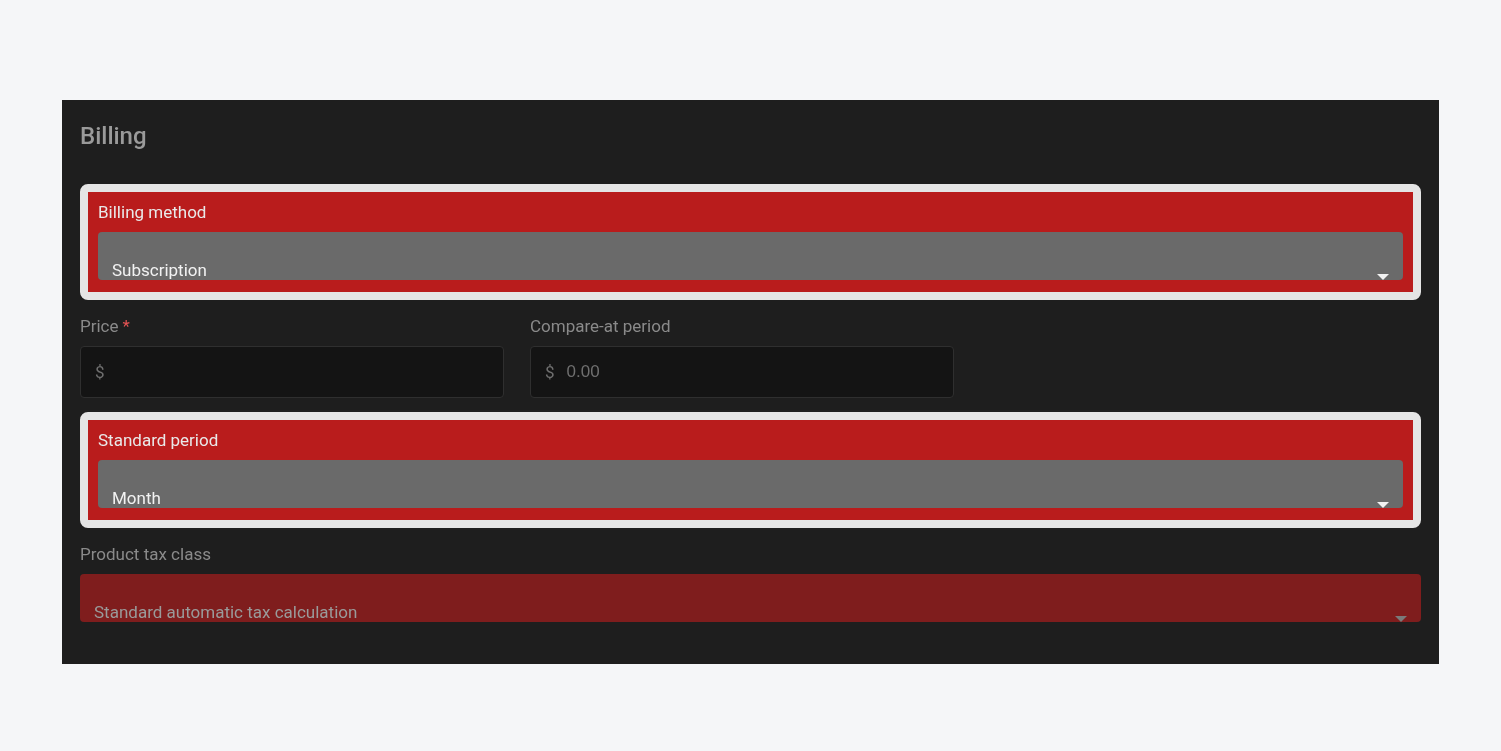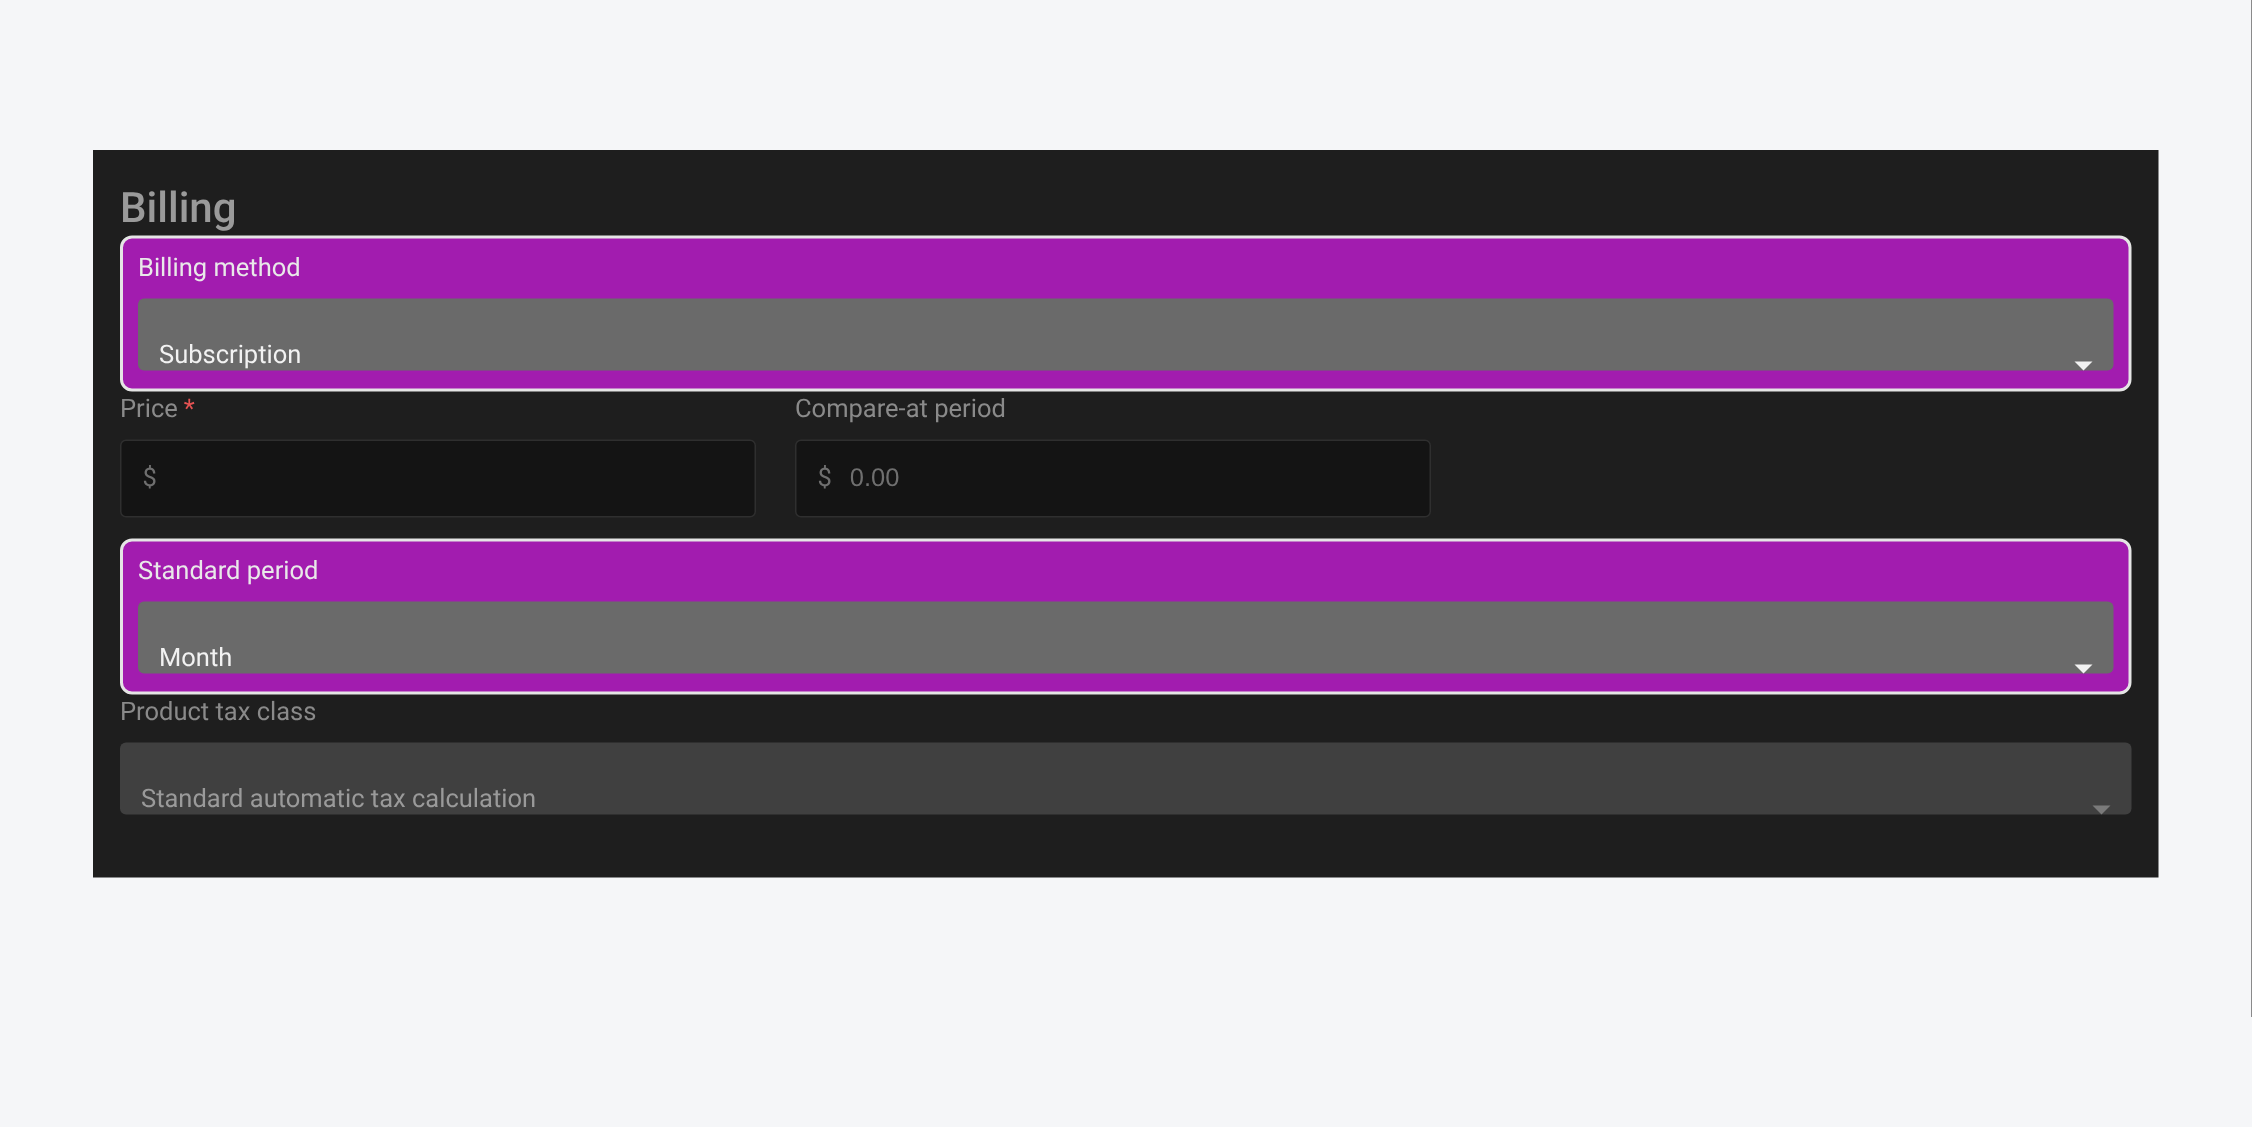--- a/index.html
+++ b/index.html
@@ -10,30 +10,30 @@
     height: 751px;
     padding: 100px 62px 0 62px;
   }
   .panel {
     background: #1e1e1e;
     padding: 22px 18px 28px 18px;
     width: 100%;
   }
   .panel-title {
     color: #9a9a9a;
-    font-size: 28px;
+    font-size: 24px;
     font-weight: 500;
-    margin-bottom: 2px;
+    margin-bottom: 34px;
   }
   .group {
-    border: 2px solid #e5e5e5;
+    border: 8px solid #e5e5e5;
     border-radius: 8px;
-    background: #a21caf;
+    background: #b91c1c;
     padding: 10px 10px 12px 10px;
-    margin-bottom: 2px;
+    margin-bottom: 16px;
   }
   .label {
     color: #e9e9e9;
     font-size: 17px;
     margin-bottom: 10px;
     display: block;
   }
   .label-plain {
     color: #8a8a8a;
     font-size: 17px;
@@ -47,21 +47,21 @@
     font-size: 17px;
     height: 48px;
     border-radius: 4px;
     display: flex;
     align-items: flex-end;
     justify-content: space-between;
     padding: 0 14px;
     cursor: pointer;
   }
   .select.dim {
-    background: #404040;
+    background: #7f1d1d;
     color: #9a9a9a;
   }
   .caret {
     width: 0; height: 0;
     border-left: 6px solid transparent;
     border-right: 6px solid transparent;
     border-top: 6px solid #f2f2f2;
   }
   .caret.dim { border-top-color: #7a7a7a; }
   .row {

